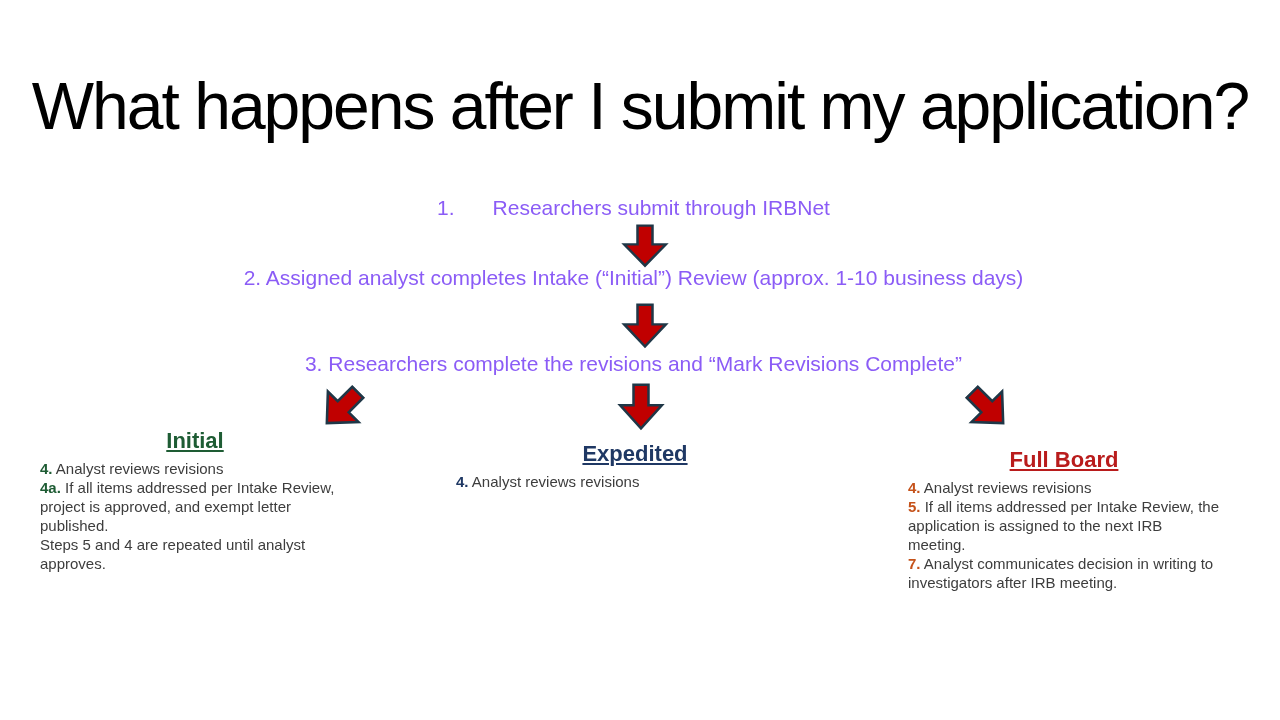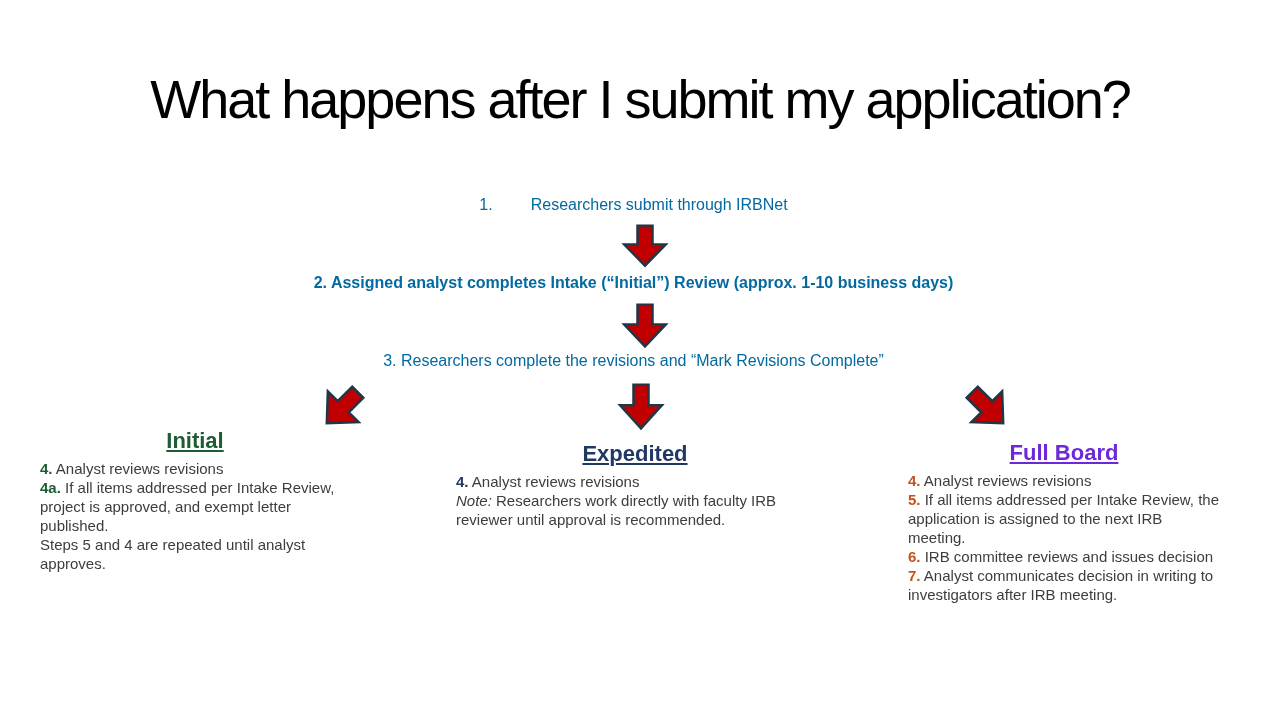--- a/index.html
+++ b/index.html
@@ -10,37 +10,37 @@
   }
   .slide {
     position: relative;
     width: 1280px; height: 720px;
     background: #ffffff;
   }
   .title {
     position: absolute;
     top: 68px; left: 0; width: 1280px;
     text-align: center;
-    font-size: 54px;
+    font-size: 66px;
     font-weight: 400;
     letter-spacing: -2px;
     color: #000000;
     white-space: nowrap;
   }
   .step {
     position: absolute;
     left: 0; width: 1267px;
     text-align: center;
-    font-size: 16px;
-    color: #0369a1;
+    font-size: 21px;
+    color: #8b5cf6;
     white-space: nowrap;
   }
   .step1 { top: 196px; }
   .step1 .step-num { display: inline-block; margin-right: 38px; }
-  .step2 { top: 274px; font-weight: bold; }
+  .step2 { top: 266px; }
   .step3 { top: 352px; }
 
   .arrow { position: absolute; }
   .arrow svg { display: block; width: 100%; height: 100%; }
   .arrow-1 { left: 620px; top: 224px; width: 50px; height: 44px; }
   .arrow-2 { left: 620px; top: 303px; width: 50px; height: 46px; }
   .arrow-mid { left: 616px; top: 383px; width: 50px; height: 48px; }
   .arrow-left  { left: 316px; top: 384px; width: 52px; height: 48px; transform: rotate(45deg); }
   .arrow-right { left: 962px; top: 384px; width: 52px; height: 48px; transform: rotate(-45deg); }
 
@@ -52,21 +52,21 @@
   .col-heading {
     display: block;
     text-align: center;
     font-size: 22px;
     font-weight: 700;
     text-decoration: underline;
     margin-bottom: 5px;
   }
   .col-exempt    .col-heading { color: #1E5C34; }
   .col-expedited .col-heading { color: #1F3864; }
-  .col-fullboard .col-heading { color: #6d28d9; }
+  .col-fullboard .col-heading { color: #b91c1c; margin-top: 7px; }
 
   .item {
     font-size: 15px;
     line-height: 19px;
     color: #3d3d3d;
   }
   .lbl { font-weight: 700; }
   .col-exempt    .lbl { color: #1E5C34; }
   .col-expedited .lbl { color: #1F3864; }
   .col-fullboard .lbl { color: #C5521A; }
@@ -136,34 +136,28 @@
     <div class="item">
       <span>Steps 5 and 4 are repeated until analyst approves.</span>
     </div>
   </div>
 
   <div class="column col-expedited">
     <span class="col-heading">Expedited</span>
     <div class="item">
       <span class="lbl">4.</span> <span>Analyst reviews revisions</span>
     </div>
-    <div class="item">
-      <span class="lbl italic-lbl">Note:</span> <span>Researchers work directly with faculty IRB reviewer until approval is recommended.</span>
-    </div>
   </div>
 
   <div class="column col-fullboard">
     <span class="col-heading">Full Board</span>
     <div class="item">
       <span class="lbl">4.</span> <span>Analyst reviews revisions</span>
     </div>
     <div class="item">
       <span class="lbl">5.</span> <span>If all items addressed per Intake Review, the application is assigned to the next IRB meeting.</span>
     </div>
     <div class="item">
-      <span class="lbl">6.</span> <span>IRB committee reviews and issues decision</span>
-    </div>
-    <div class="item">
       <span class="lbl">7.</span> <span>Analyst communicates decision in writing to investigators after IRB meeting.</span>
     </div>
   </div>
 
 </div>
 
 </body></html>

